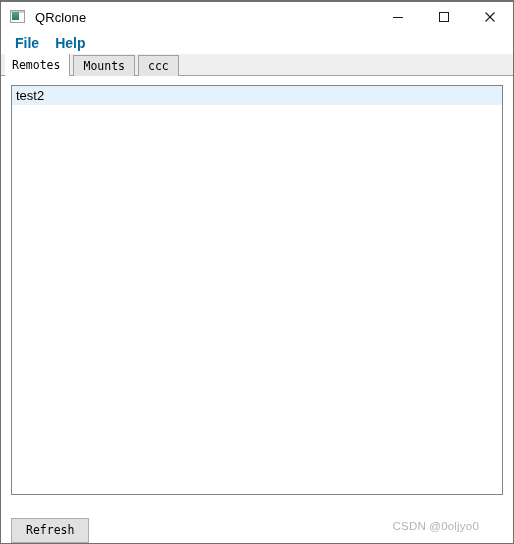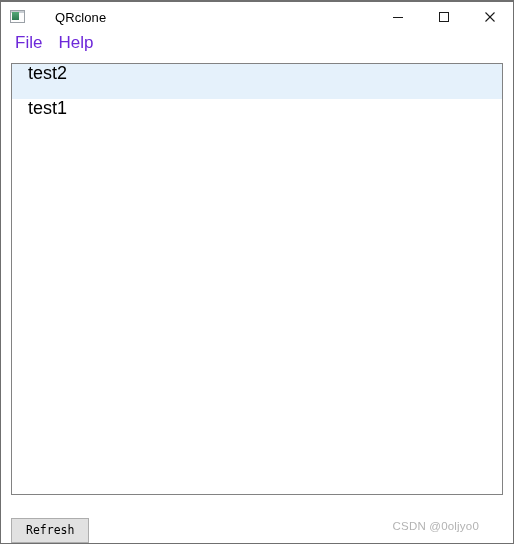--- a/index.html
+++ b/index.html
@@ -29,21 +29,20 @@
   }
 
   
   .titlebar {
     position: relative;
     height: 30px;
     flex: 0 0 30px;
     background: #ffffff;
     display: flex;
     align-items: center;
-    gap: 20px;
   }
   .app-icon {
     width: 16px;
     height: 16px;
     margin-left: 9px;
     margin-right: 9px;
     position: relative;
     flex: 0 0 16px;
   }
   .app-icon .frame {
@@ -92,24 +91,25 @@
   
   .menubar {
     height: 22px;
     flex: 0 0 22px;
     background: #ffffff;
     display: flex;
     align-items: center;
     padding-left: 6px;
   }
   .menuitem {
-    font-size: 17px;
-    color: #6d28d9;
+    font-size: 14px;
+    color: #0369a1;
     padding: 2px 8px;
     line-height: 16px;
+    font-weight: bold;
   }
 
   
   .tabstrip {
     position: relative;
     height: 22px;
     flex: 0 0 22px;
     background: #efefef;
     display: flex;
     align-items: flex-end;
@@ -163,25 +163,25 @@
 
   .listbox {
     flex: 1 1 auto;
     border: 1px solid #828282;
     background: #ffffff;
     overflow: hidden;
     box-sizing: border-box;
     margin-bottom: 10px;
   }
   .listitem {
-    height: 35px;
+    height: 19px;
     line-height: 19px;
-    font-size: 18px;
-    color: #000000;
-    padding-left: 16px;
+    font-size: 13px;
+    color: #000000;
+    padding-left: 4px;
     background: #ffffff;
   }
   .listitem.selected {
     background: #e5f1fb;
   }
 
   .buttonrow {
     flex: 0 0 auto;
     height: 38px;
     display: flex;
@@ -239,30 +239,38 @@
         </svg>
       </div>
     </div>
   </div>
 
   <div class="menubar">
     <div class="menuitem">File</div>
     <div class="menuitem">Help</div>
   </div>
 
+  <div class="tabstrip">
+    <div class="tab active">
+      <span>Remotes</span>
+    </div>
+    <div class="tab">
+      <span>Mounts</span>
+    </div>
+    <div class="tab">
+      <span>ccc</span>
+    </div>
+  </div>
 
   <div class="content">
 
     <div class="listbox">
       <div class="listitem selected">
         <span>test2</span>
       </div>
-      <div class="listitem">
-        <span>test1</span>
-      </div>
     </div>
 
     <div class="buttonrow">
       <button class="btn">Refresh</button>
       <div class="watermark">CSDN @0oljyo0</div>
     </div>
 
   </div>
 </div>
 

